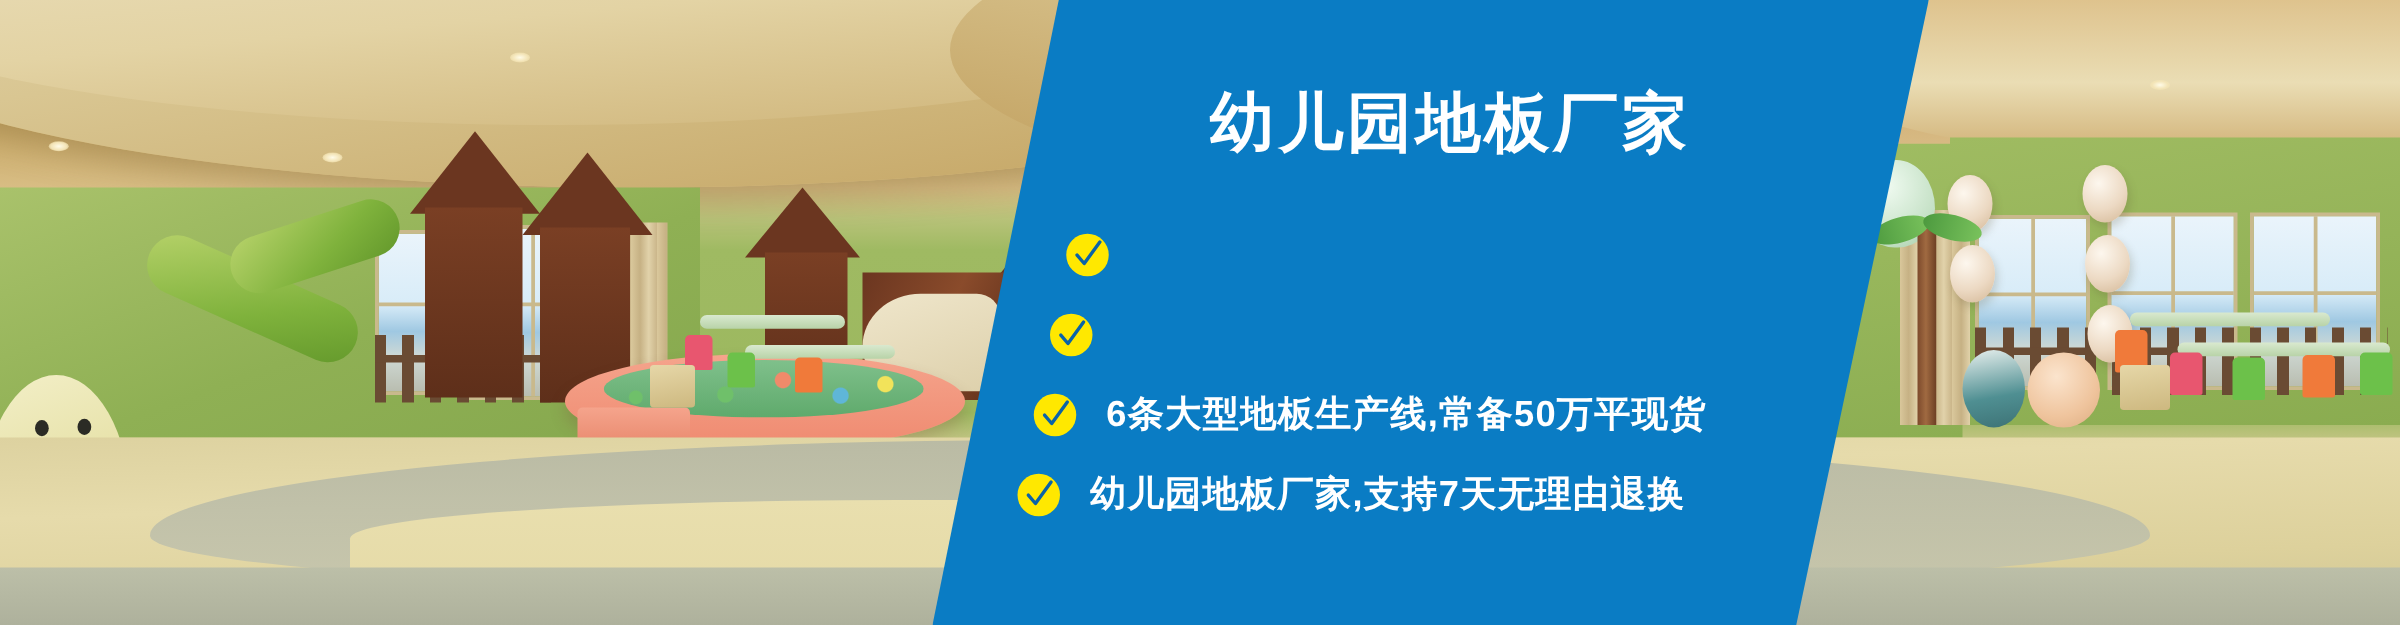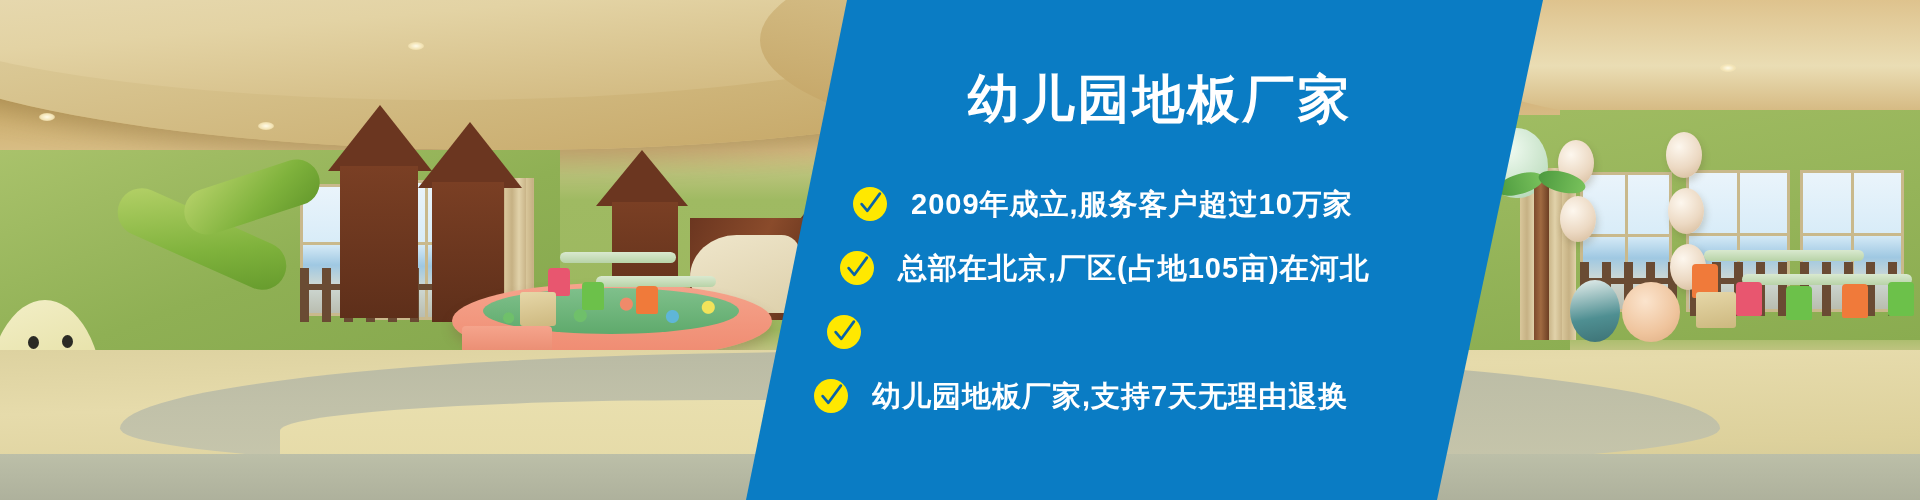--- a/index.html
+++ b/index.html
@@ -471,38 +471,37 @@
     <div class="panel-title">幼儿园地板厂家</div>
 
     <div class="bullets">
 
       <div class="bullet-row">
         <span class="check-badge" style="background: rgb(255, 232, 0);">
           <svg viewBox="0 0 24 24" aria-hidden="true">
             <path d="M3.5 12.6 L9 19 L21 2.5" fill="none" stroke="#0a63a8" stroke-width="2.6" stroke-linecap="round" stroke-linejoin="round"></path>
           </svg>
         </span>
-        <span class="bullet-text">2009年成立,服务客户超过10万家</span>
       </div>
 
       <div class="bullet-row">
         <span class="check-badge" style="background: rgb(255, 232, 0);">
           <svg viewBox="0 0 24 24" aria-hidden="true">
             <path d="M3.5 12.6 L9 19 L21 2.5" fill="none" stroke="#0a63a8" stroke-width="2.6" stroke-linecap="round" stroke-linejoin="round"></path>
           </svg>
         </span>
-        <span class="bullet-text">总部在北京,厂区(占地105亩)在河北</span>
       </div>
 
       <div class="bullet-row">
         <span class="check-badge" style="background: rgb(255, 232, 0);">
           <svg viewBox="0 0 24 24" aria-hidden="true">
             <path d="M3.5 12.6 L9 19 L21 2.5" fill="none" stroke="#0a63a8" stroke-width="2.6" stroke-linecap="round" stroke-linejoin="round"></path>
           </svg>
         </span>
+        <span class="bullet-text">6条大型地板生产线,常备50万平现货</span>
       </div>
 
       <div class="bullet-row">
         <span class="check-badge" style="background: rgb(255, 232, 0);">
           <svg viewBox="0 0 24 24" aria-hidden="true">
             <path d="M3.5 12.6 L9 19 L21 2.5" fill="none" stroke="#0a63a8" stroke-width="2.6" stroke-linecap="round" stroke-linejoin="round"></path>
           </svg>
         </span>
         <span class="bullet-text">幼儿园地板厂家,支持7天无理由退换</span>
       </div>

